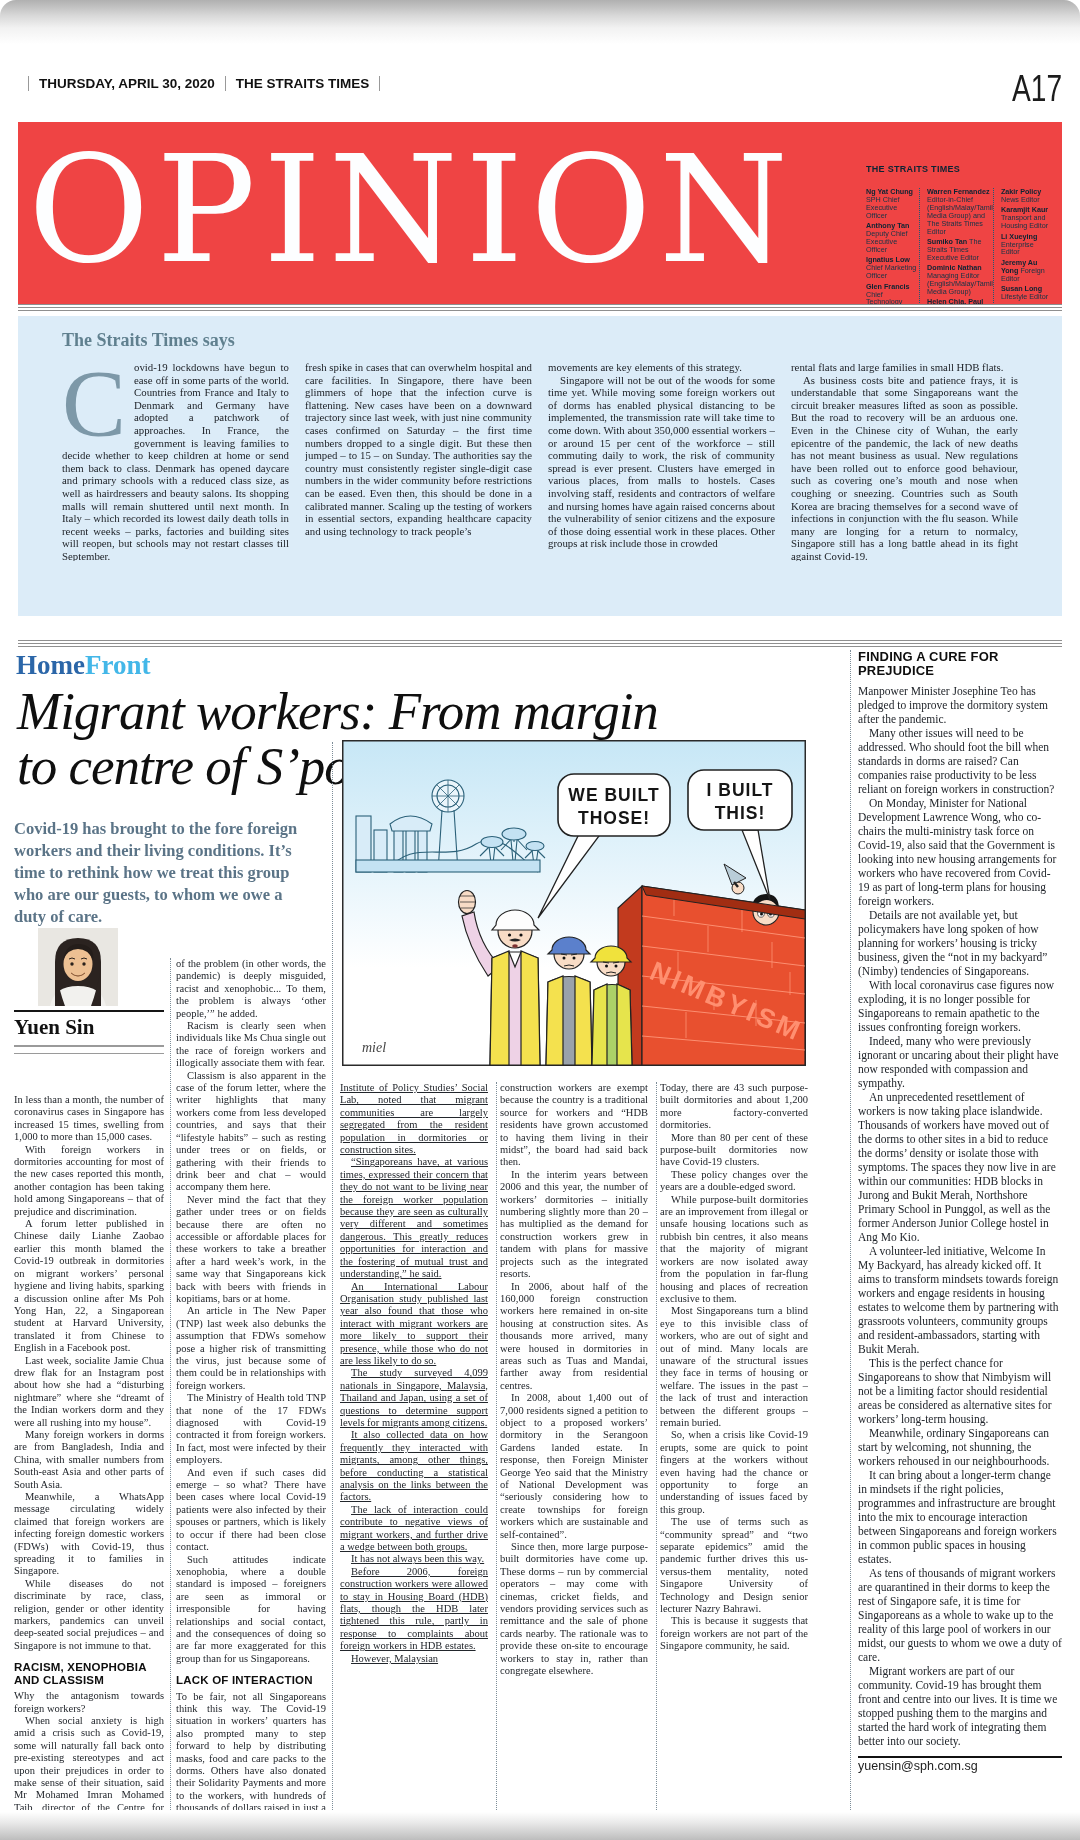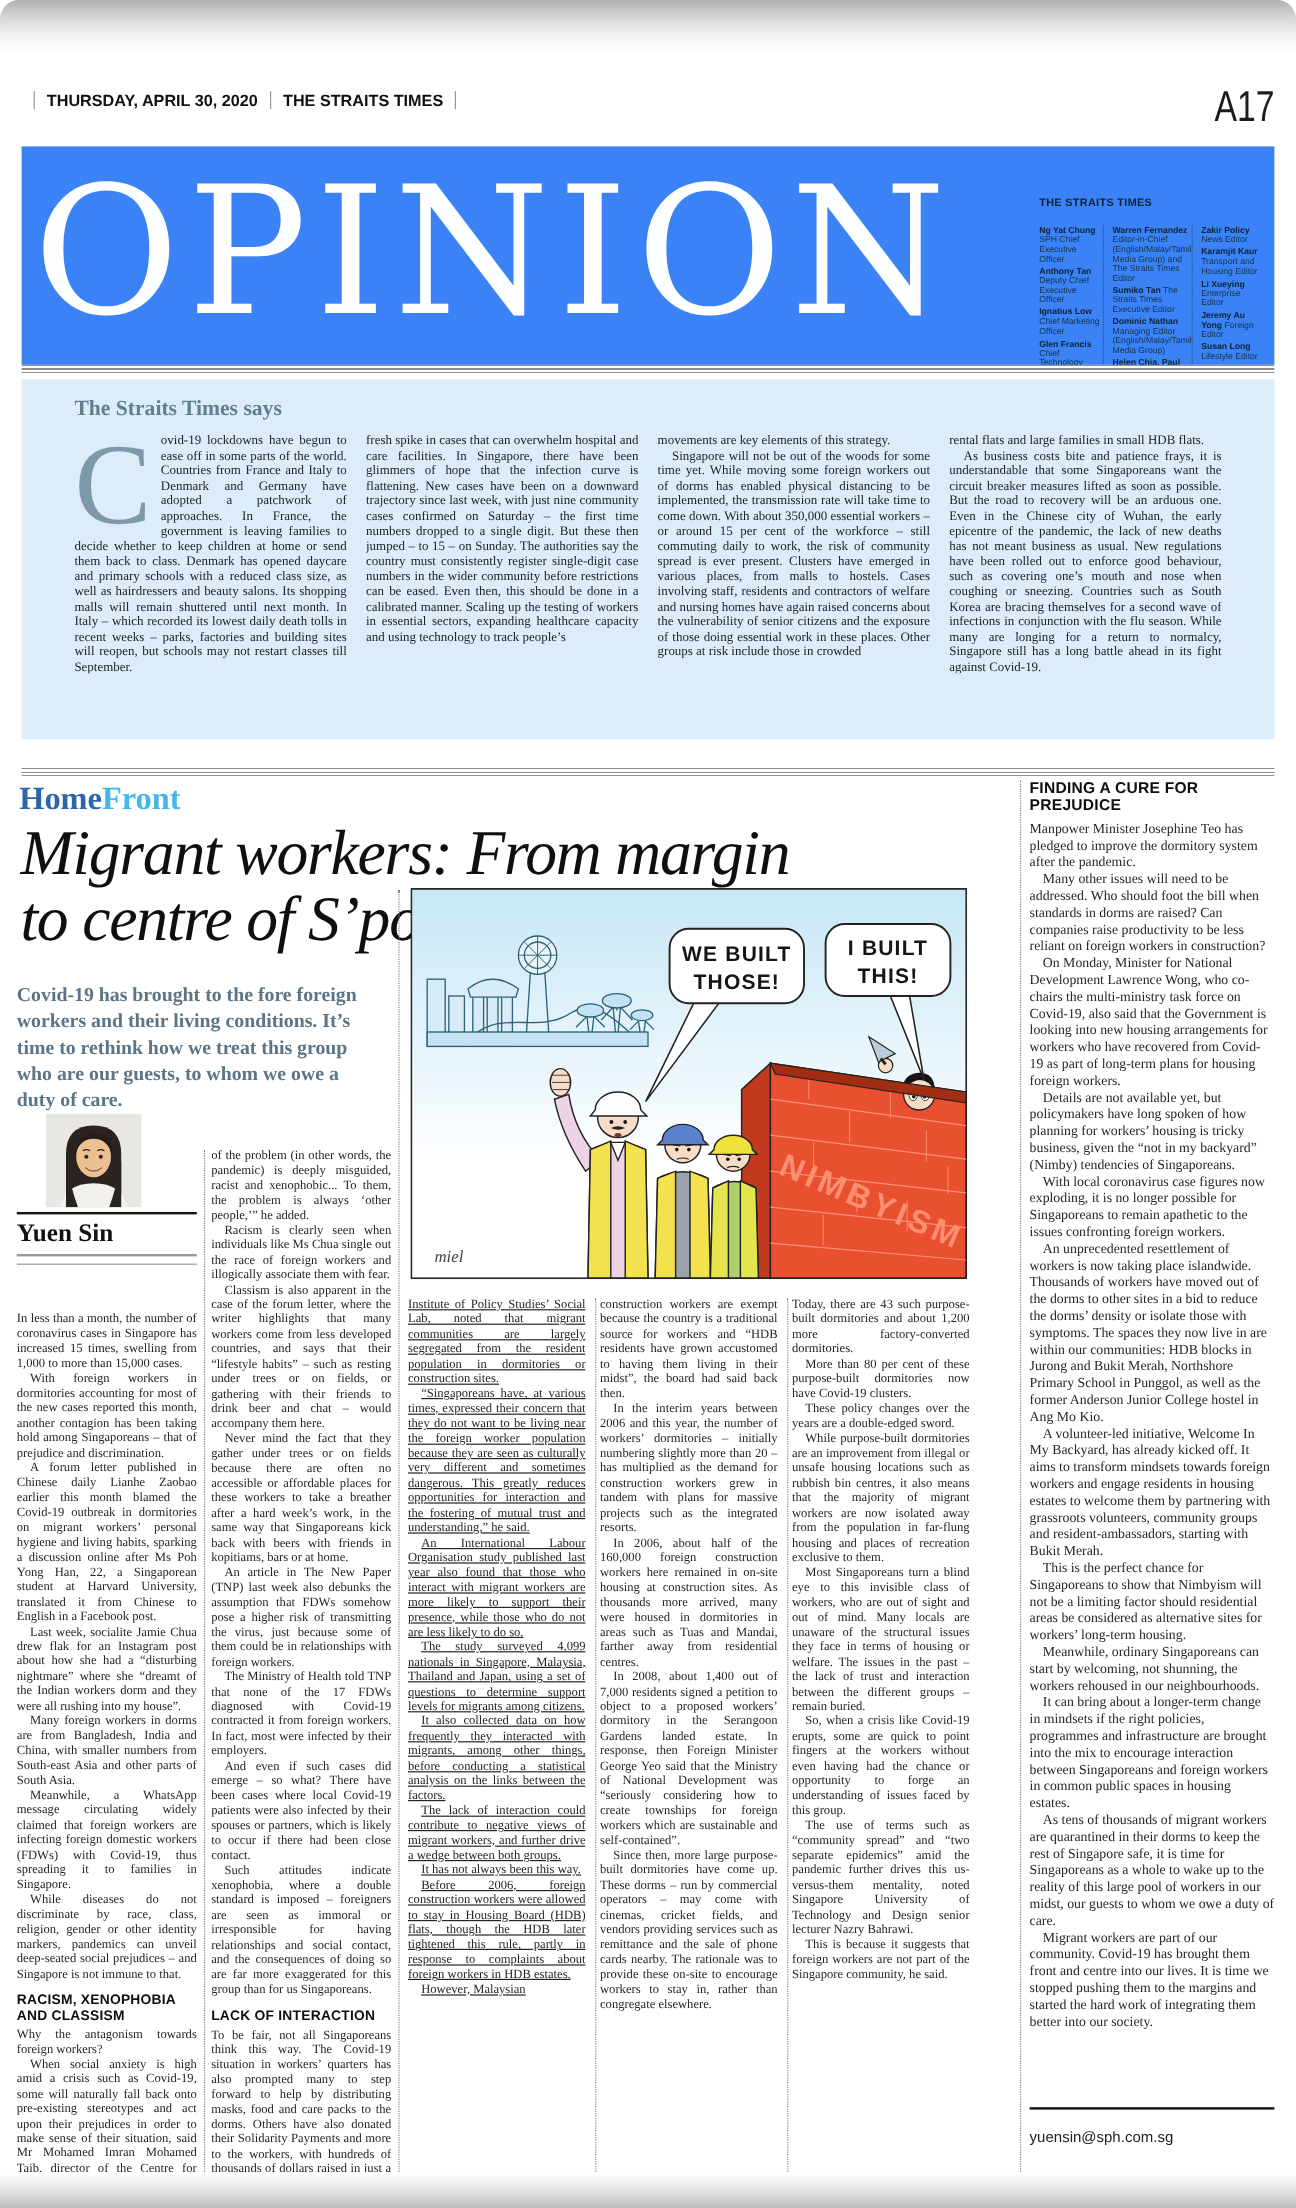--- a/index.html
+++ b/index.html
@@ -12,21 +12,21 @@
   .bottomband{position:absolute;left:0;top:1812px;width:1080px;height:28px;
            background:linear-gradient(#ffffff 0,#e8e8e8 40%,#bdbdbd 100%);}
   
   .topbar{position:absolute;left:18px;top:76px;width:1044px;height:34px;
           font-family:"Liberation Sans",sans-serif;}
   .dateline{display:inline-flex;align-items:flex-end;font-weight:bold;font-size:13.5px;color:#111;}
   .vr{display:inline-block;width:1px;height:15px;background:#999;margin:0 10px;}
   .pageno{position:absolute;right:0;top:-8px;font-size:36px;color:#1c1c1c;
           transform:scaleX(.78);transform-origin:right center;font-weight:400;}
   
-  .banner{position:absolute;left:18px;top:122px;width:1044px;height:182px;background:#3b82f6;overflow:hidden;}
+  .banner{position:absolute;left:18px;top:122px;width:1044px;height:182px;background:#ef4444;overflow:hidden;}
   .opinion{position:absolute;left:10px;top:-10px;width:830px;font-family:"DejaVu Serif",serif;
            font-size:148px;line-height:196px;color:#fdfeff;letter-spacing:7px;white-space:nowrap;overflow:hidden;}
   .staff-label{position:absolute;left:848px;top:42px;font-family:"Liberation Sans",sans-serif;
            font-weight:bold;font-size:9px;letter-spacing:.3px;color:#0b2434;}
   .staff{position:absolute;left:848px;top:66px;right:8px;display:flex;
          font-family:"Liberation Sans",sans-serif;font-size:7.2px;line-height:1.1;color:#0b2434;}
   .staff-col{width:158px;}
   .staff-col + .staff-col{border-left:1px dotted #1c5a78;padding-left:7px;}
   .staff .entry{margin-bottom:2.5px;}
   .staff .entry b{font-weight:bold;}
@@ -71,21 +71,21 @@
   .c2{left:176px;top:958px;width:150px;height:852px;}
   .c3{left:340px;top:1082px;width:148px;height:728px;text-decoration:underline;}
   .c4{left:500px;top:1082px;width:148px;height:728px;}
   .c5{left:660px;top:1082px;width:148px;height:728px;}
   .c6{left:858px;top:650px;width:204px;height:1100px;font-size:11.5px;line-height:14px;text-align:left;}
   .subhead{font-family:"Liberation Sans",sans-serif;font-weight:bold;font-size:11.5px;
            letter-spacing:.2px;margin:9px 0 4px;color:#0e0e0e;text-align:left;text-indent:0;}
   .c6 .subhead{font-size:13px;margin:0 0 6px;}
   .email-block{position:absolute;left:858px;top:1756px;width:204px;}
   .email{font-family:"Liberation Sans",sans-serif;font-size:12.5px;color:#222;
-         border-top:2px solid #111;padding-top:16px;}
+         border-top:2px solid #111;padding-top:1px;}
   
   .vrule{position:absolute;width:0;border-left:1px dotted #7d8d98;}
   .vr1{left:170px;top:958px;height:852px;}
   .vr2{left:332px;top:742px;height:1068px;}
   .vr3{left:496px;top:1082px;height:728px;}
   .vr4{left:656px;top:1082px;height:728px;}
   .vr5{left:850px;top:650px;height:1160px;}
   
   .cartoon{position:absolute;left:342px;top:740px;width:464px;height:326px;}
   .cartoon svg{display:block;width:464px;height:326px;}
@@ -367,20 +367,21 @@
     </div>
 
   <div class="fcol c6">
     <div class="subhead">FINDING A CURE FOR PREJUDICE</div>
     <div>
         <p class="para">Manpower Minister Josephine Teo has pledged to improve the dormitory system after the pandemic.</p>
         <p class="para">Many other issues will need to be addressed. Who should foot the bill when standards in dorms are raised? Can companies raise productivity to be less reliant on foreign workers in construction?</p>
         <p class="para">On Monday, Minister for National Development Lawrence Wong, who co-chairs the multi-ministry task force on Covid-19, also said that the Government is looking into new housing arrangements for workers who have recovered from Covid-19 as part of long-term plans for housing foreign workers.</p>
         <p class="para">Details are not available yet, but policymakers have long spoken of how planning for workers’ housing is tricky business, given the “not in my backyard” (Nimby) tendencies of Singaporeans.</p>
         <p class="para">With local coronavirus case figures now exploding, it is no longer possible for Singaporeans to remain apathetic to the issues confronting foreign workers.</p>
+        <p class="para">Indeed, many who were previously ignorant or uncaring about their plight have now responded with compassion and sympathy.</p>
         <p class="para">An unprecedented resettlement of workers is now taking place islandwide. Thousands of workers have moved out of the dorms to other sites in a bid to reduce the dorms’ density or isolate those with symptoms. The spaces they now live in are within our communities: HDB blocks in Jurong and Bukit Merah, Northshore Primary School in Punggol, as well as the former Anderson Junior College hostel in Ang Mo Kio.</p>
         <p class="para">A volunteer-led initiative, Welcome In My Backyard, has already kicked off. It aims to transform mindsets towards foreign workers and engage residents in housing estates to welcome them by partnering with grassroots volunteers, community groups and resident-ambassadors, starting with Bukit Merah.</p>
         <p class="para">This is the perfect chance for Singaporeans to show that Nimbyism will not be a limiting factor should residential areas be considered as alternative sites for workers’ long-term housing.</p>
         <p class="para">Meanwhile, ordinary Singaporeans can start by welcoming, not shunning, the workers rehoused in our neighbourhoods.</p>
         <p class="para">It can bring about a longer-term change in mindsets if the right policies, programmes and infrastructure are brought into the mix to encourage interaction between Singaporeans and foreign workers in common public spaces in housing estates.</p>
         <p class="para">As tens of thousands of migrant workers are quarantined in their dorms to keep the rest of Singapore safe, it is time for Singaporeans as a whole to wake up to the reality of this large pool of workers in our midst, our guests to whom we owe a duty of care.</p>
         <p class="para">Migrant workers are part of our community. Covid-19 has brought them front and centre into our lives. It is time we stopped pushing them to the margins and started the hard work of integrating them better into our society.</p>
       </div>
   </div>
 

